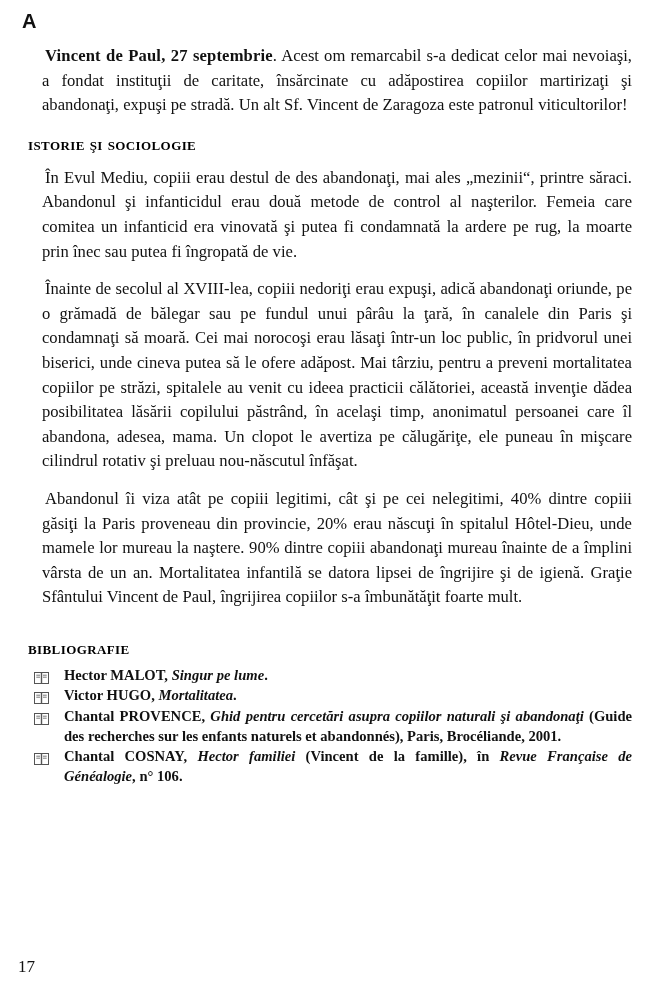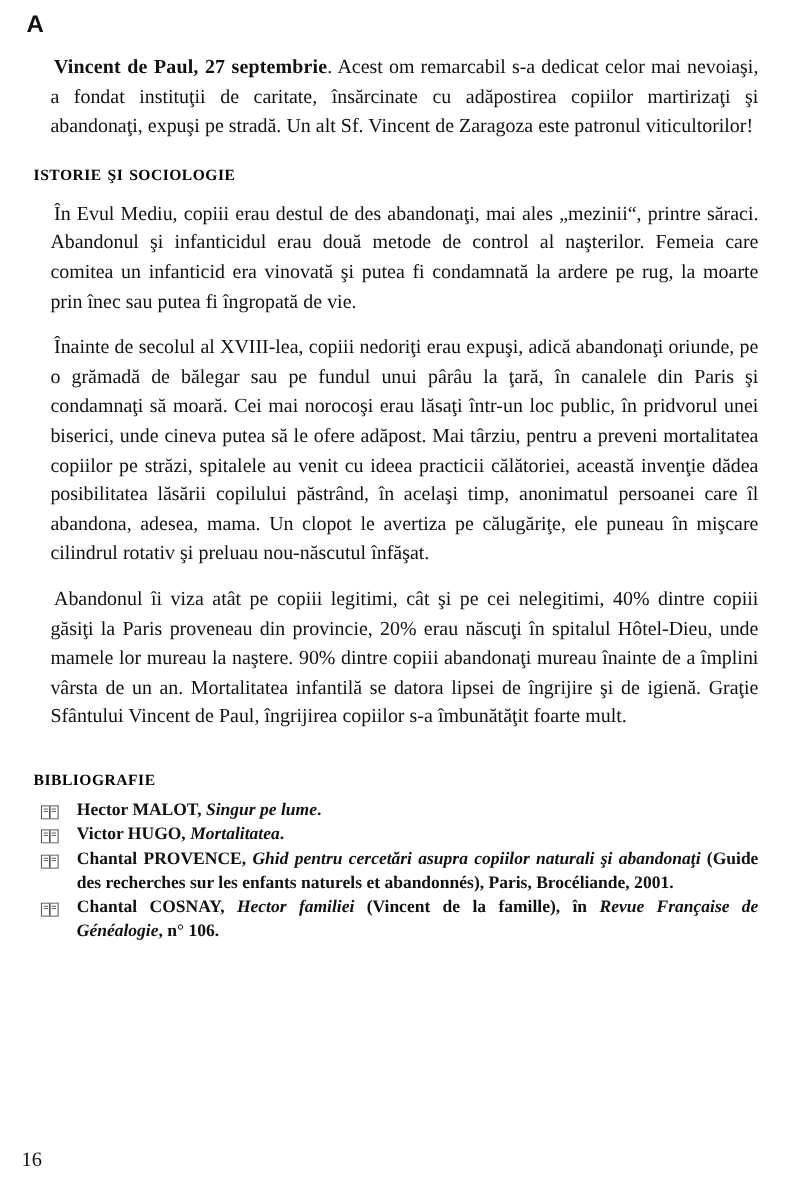--- a/index.html
+++ b/index.html
@@ -207,14 +207,14 @@
             <line x1="9" y1="3.2" x2="12.7" y2="3.2" stroke="currentColor" stroke-width="0.8"></line>
             <line x1="2.3" y1="5.2" x2="6" y2="5.2" stroke="currentColor" stroke-width="0.8"></line>
             <line x1="9" y1="5.2" x2="12.7" y2="5.2" stroke="currentColor" stroke-width="0.8"></line>
           </svg>
         </span><span>Chantal COSNAY, </span><span class="it">Hector familiei</span><span> (Vincent de la famille), în </span><span class="it">Revue Française de Généalogie</span><span>, n° 106.</span>
       </li>
 
     </ul>
   </div>
 
-  <div class="folio">16</div>
+  <div class="folio">17</div>
 </div>
 
 </body></html>

